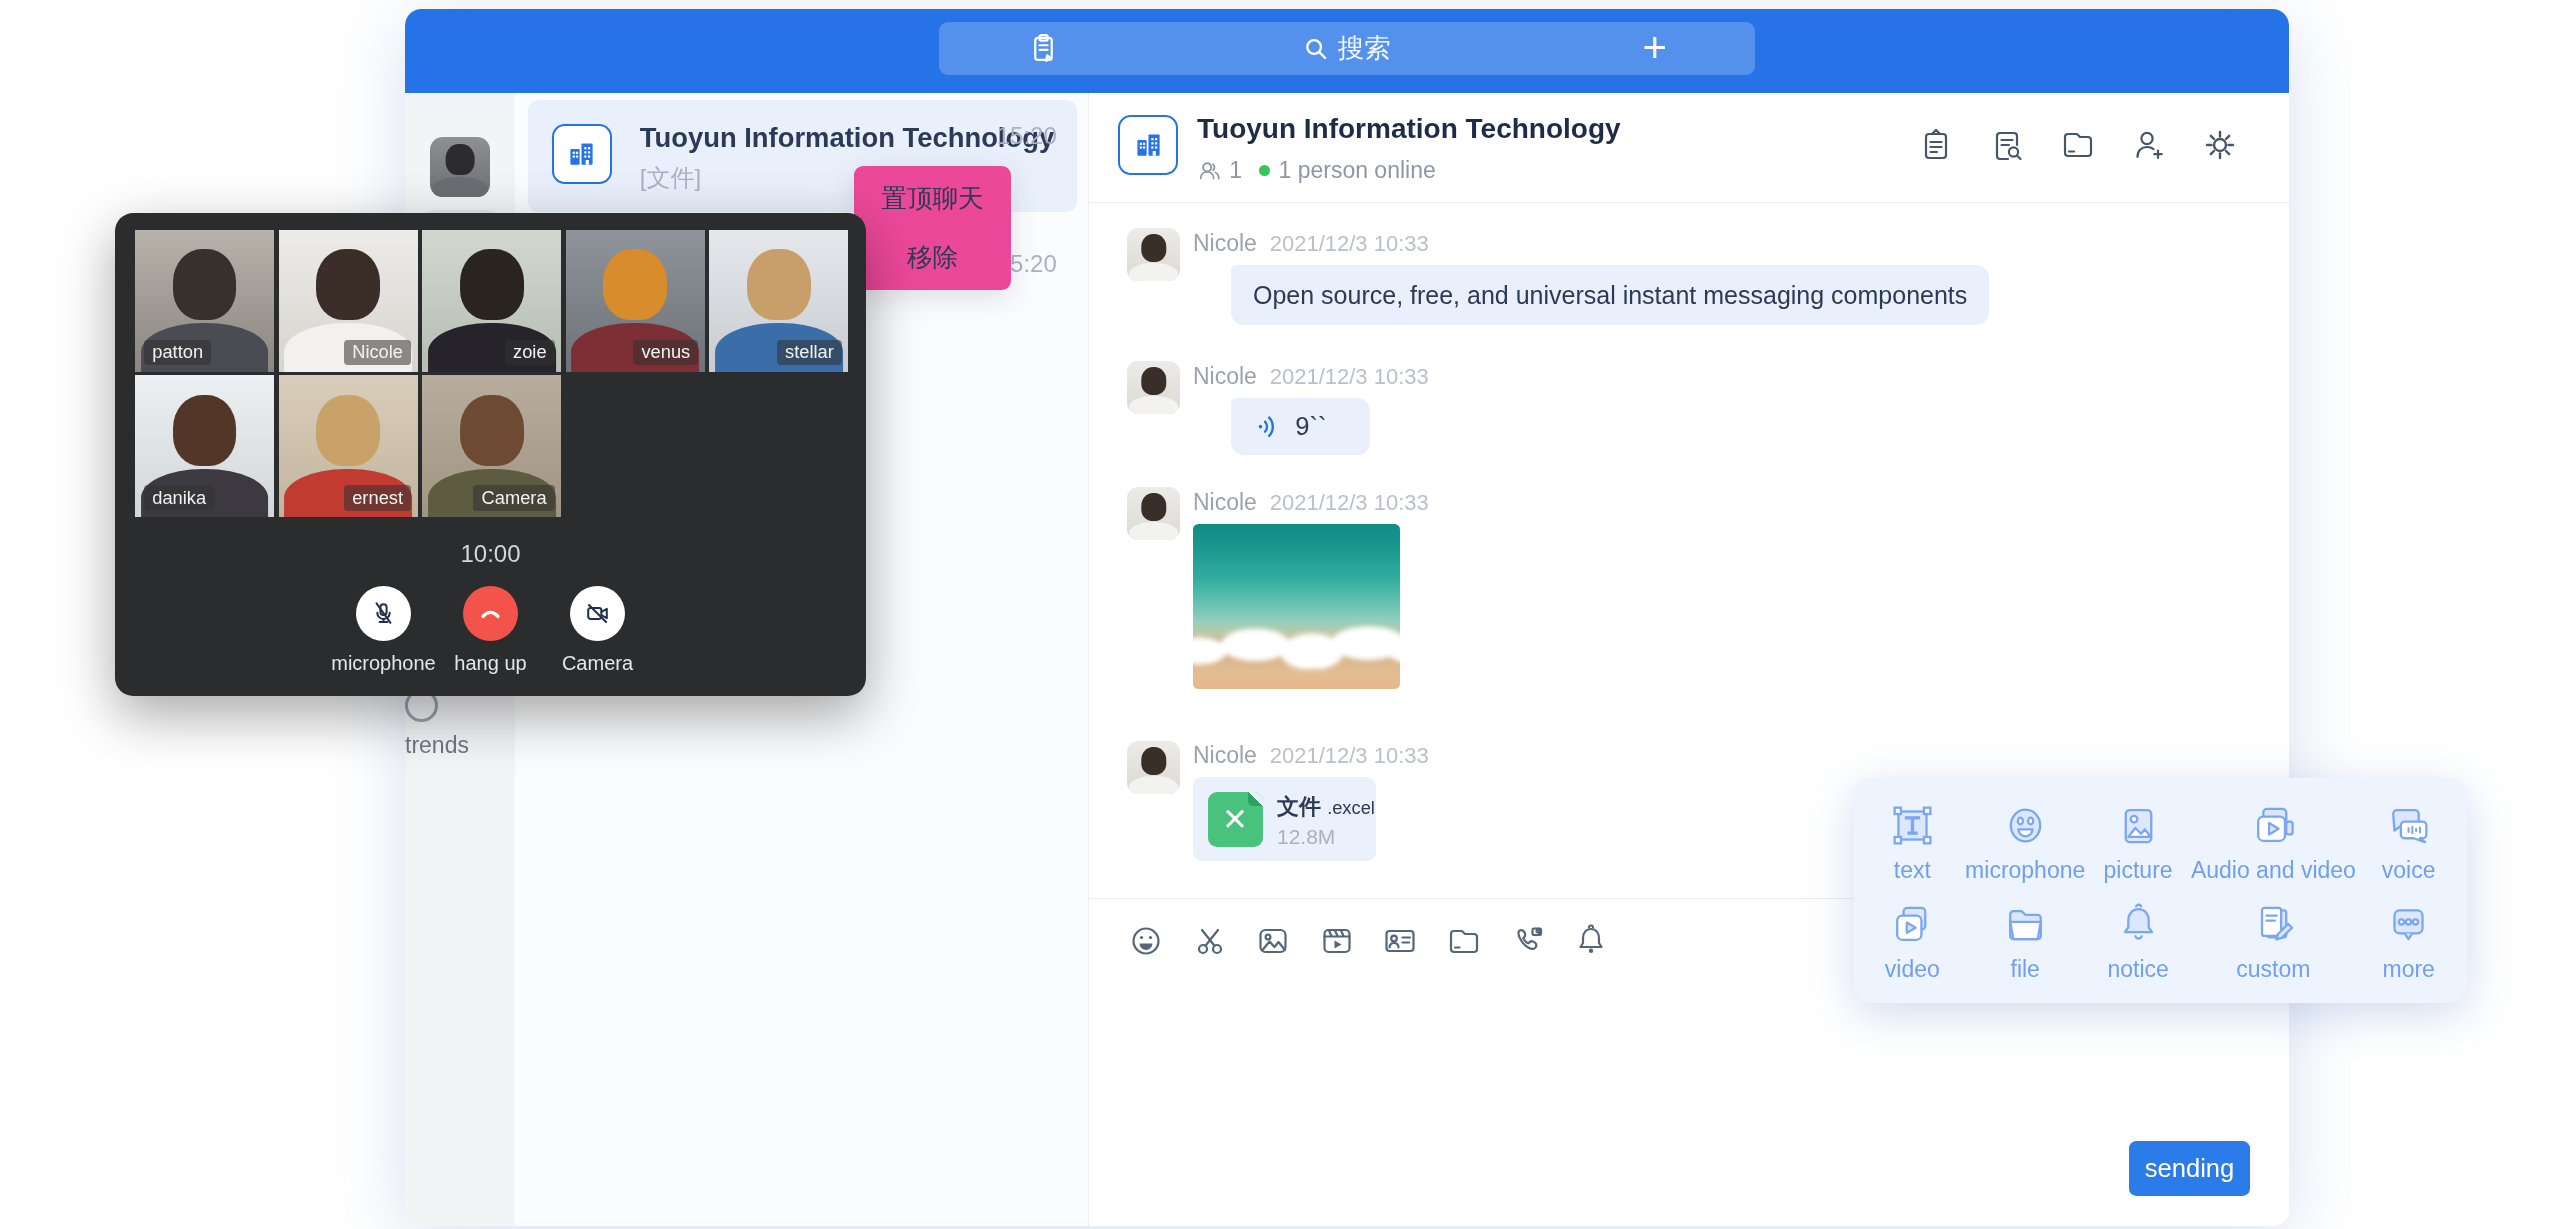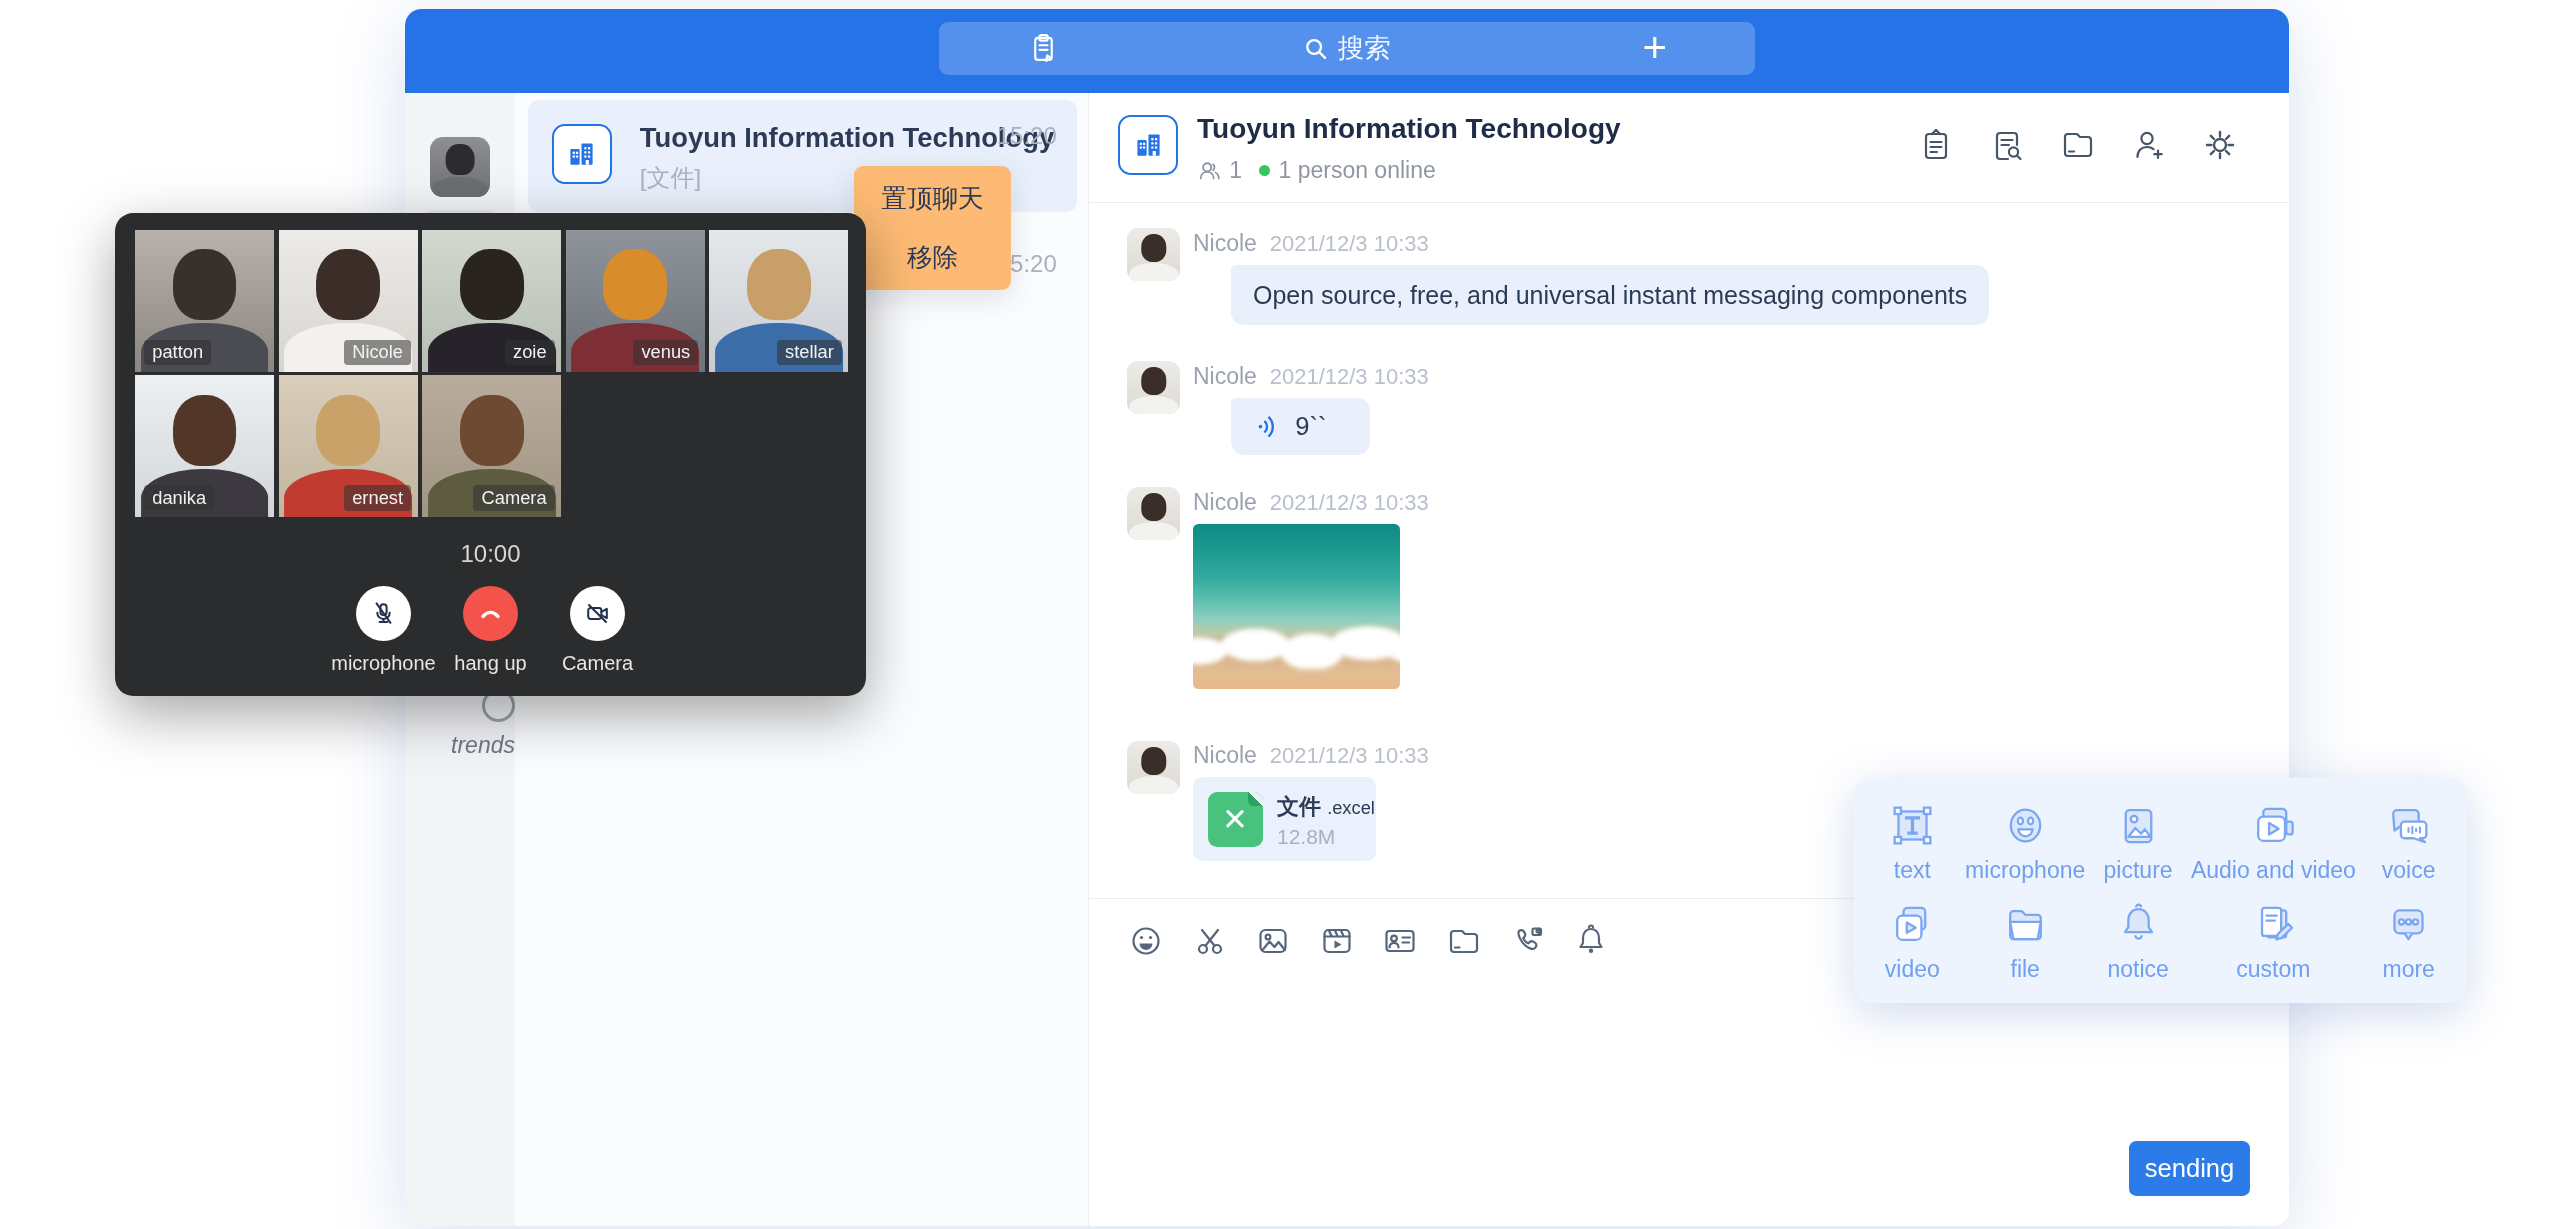--- a/index.html
+++ b/index.html
@@ -16,21 +16,21 @@
                background:rgba(255,255,255,.22); border-radius:9.1px; display:flex; align-items:center; }
   .sb-notes { position:absolute; left:88px; top:50%; transform:translateY(-50%); }
   .sb-center { position:absolute; left:50%; top:50%; transform:translate(-50%,-50%); display:flex; align-items:center; gap:9.1px;
                color:rgba(255,255,255,.92); font-size:26.5px; }
   .sb-plus { position:absolute; right:88px; top:50%; transform:translateY(-50%); color:#fff; font-size:42px; font-weight:300; line-height:1; }
 
   
   .rail { position:absolute; left:0; top:84px; width:110px; bottom:0; background:#f3f4f6; }
   .rail-avatar { position:absolute; left:25px; top:44px; width:60px; height:60px; border-radius:12.8px; overflow:hidden; }
   .rail-sel { position:absolute; left:16.5px; top:117px; width:77px; height:51px; border-radius:11px; background:#e9eaee; }
-  .rail-trends { position:absolute; left:0; top:596px; width:110px; text-align:right;font-style:italic; }
+  .rail-trends { position:absolute; left:0; top:596px; width:110px; text-align:left; }
   .trends-ring { display:inline-block; width:33px; height:33px; border:3.7px solid #9aa2ae; border-radius:50%; }
   .trends-label { display:block; margin-top:7.3px; color:#6e7787; font-size:23px; }
 
   
   .chatlist { position:absolute; left:110px; top:84px; width:574px; bottom:0; background:#fbfcfd; border-right:0.9px solid #ededf2; }
   .chatitem { position:absolute; left:12.8px; width:549px; height:112px; border-radius:11px; }
   .chatitem.selected { top:7.3px; background:#e9f0fb; }
   .chatitem.ghost { top:128px; background:transparent; }
   .ci-tile { position:absolute; left:24px; top:24px; width:60px; height:60px; background:#fff; border:2.7px solid #2573e7;
              border-radius:12.8px; display:flex; align-items:center; justify-content:center; }
@@ -77,21 +77,21 @@
   .fc-size { position:absolute; left:84px; top:48px; font-size:21px; color:#a9b1bf; }
 
   
   .toolbar { position:absolute; left:0; right:12.8px; top:805px; height:84px; border-top:0.9px solid #ececf1;
              display:flex; align-items:center; gap:25.6px; padding-left:38px; }
   .tbtn { width:38px; height:38px; display:flex; align-items:center; justify-content:center; cursor:pointer; }
   .send-btn { position:absolute; left:1040px; top:1048px; width:121px; height:55px; background:#2b7ce9; color:#fff;
               font-size:25.6px; border:none; border-radius:7.3px; font-family:inherit; }
 
   
-  .ctxmenu { position:absolute; left:854px; top:166px; width:157px; height:124px; background:#fdba74; border-radius:9.1px;
+  .ctxmenu { position:absolute; left:854px; top:166px; width:157px; height:124px; background:#ec4899; border-radius:9.1px;
              box-shadow:0 7.3px 27.4px rgba(40,60,100,.15); z-index:5; display:flex; flex-direction:column; justify-content:center;text-align:right; }
   .ctxmenu .mi { height:59px; display:flex; align-items:center; justify-content:center; font-size:25.6px; color:#2c3a55; cursor:pointer; }
 
   
   .vc { position:absolute; left:115px; top:213px; width:751px; height:483px; background:#2a2c2d; border-radius:18.3px;
         box-shadow:0 18.3px 55px rgba(0,0,0,.35); z-index:10; }
   .vc-grid { position:absolute; left:20px; top:16.5px; display:grid; grid-template-columns:repeat(5,139px); grid-auto-rows:142px; gap:3.7px 4.6px; }
   .tile { position:relative; overflow:hidden; background:linear-gradient(180deg,var(--bg1),var(--bg2)); }
   .tile::before { content:""; position:absolute; left:50%; top:14%; width:46%; height:50%; transform:translateX(-50%);
                   background:var(--hair); border-radius:46% 46% 42% 42%; }

